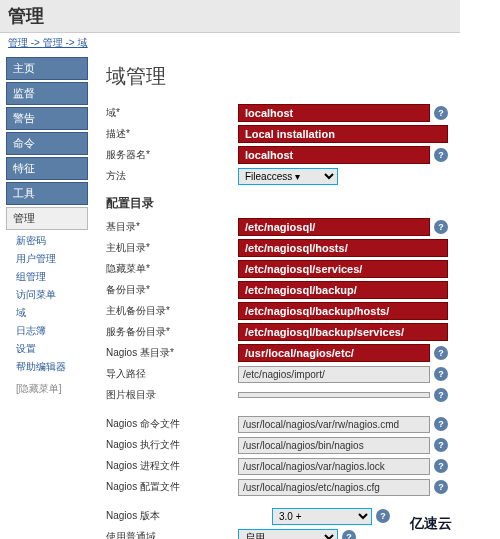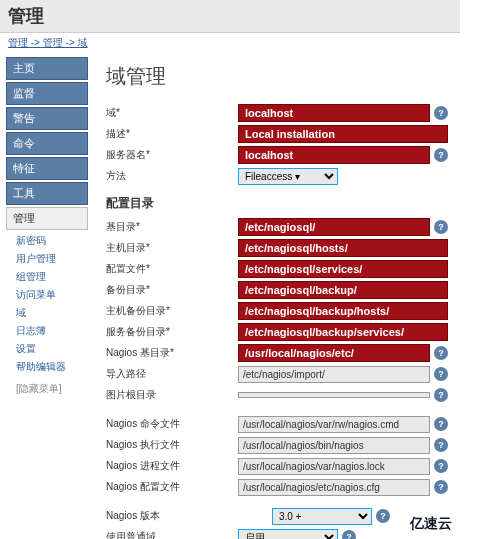--- a/index.html
+++ b/index.html
@@ -102,21 +102,21 @@
               <span class="help-icon">?</span>
             </div>
           </div>
           <div class="form-row">
             <div class="form-label">主机目录*</div>
             <div class="form-value">
               <div class="red-field">/etc/nagiosql/hosts/</div>
             </div>
           </div>
           <div class="form-row">
-            <div class="form-label">配置文件*</div>
+            <div class="form-label">隐藏菜单*</div>
             <div class="form-value">
               <div class="red-field">/etc/nagiosql/services/</div>
             </div>
           </div>
           <div class="form-row">
             <div class="form-label">备份目录*</div>
             <div class="form-value">
               <div class="red-field">/etc/nagiosql/backup/</div>
             </div>
           </div>

